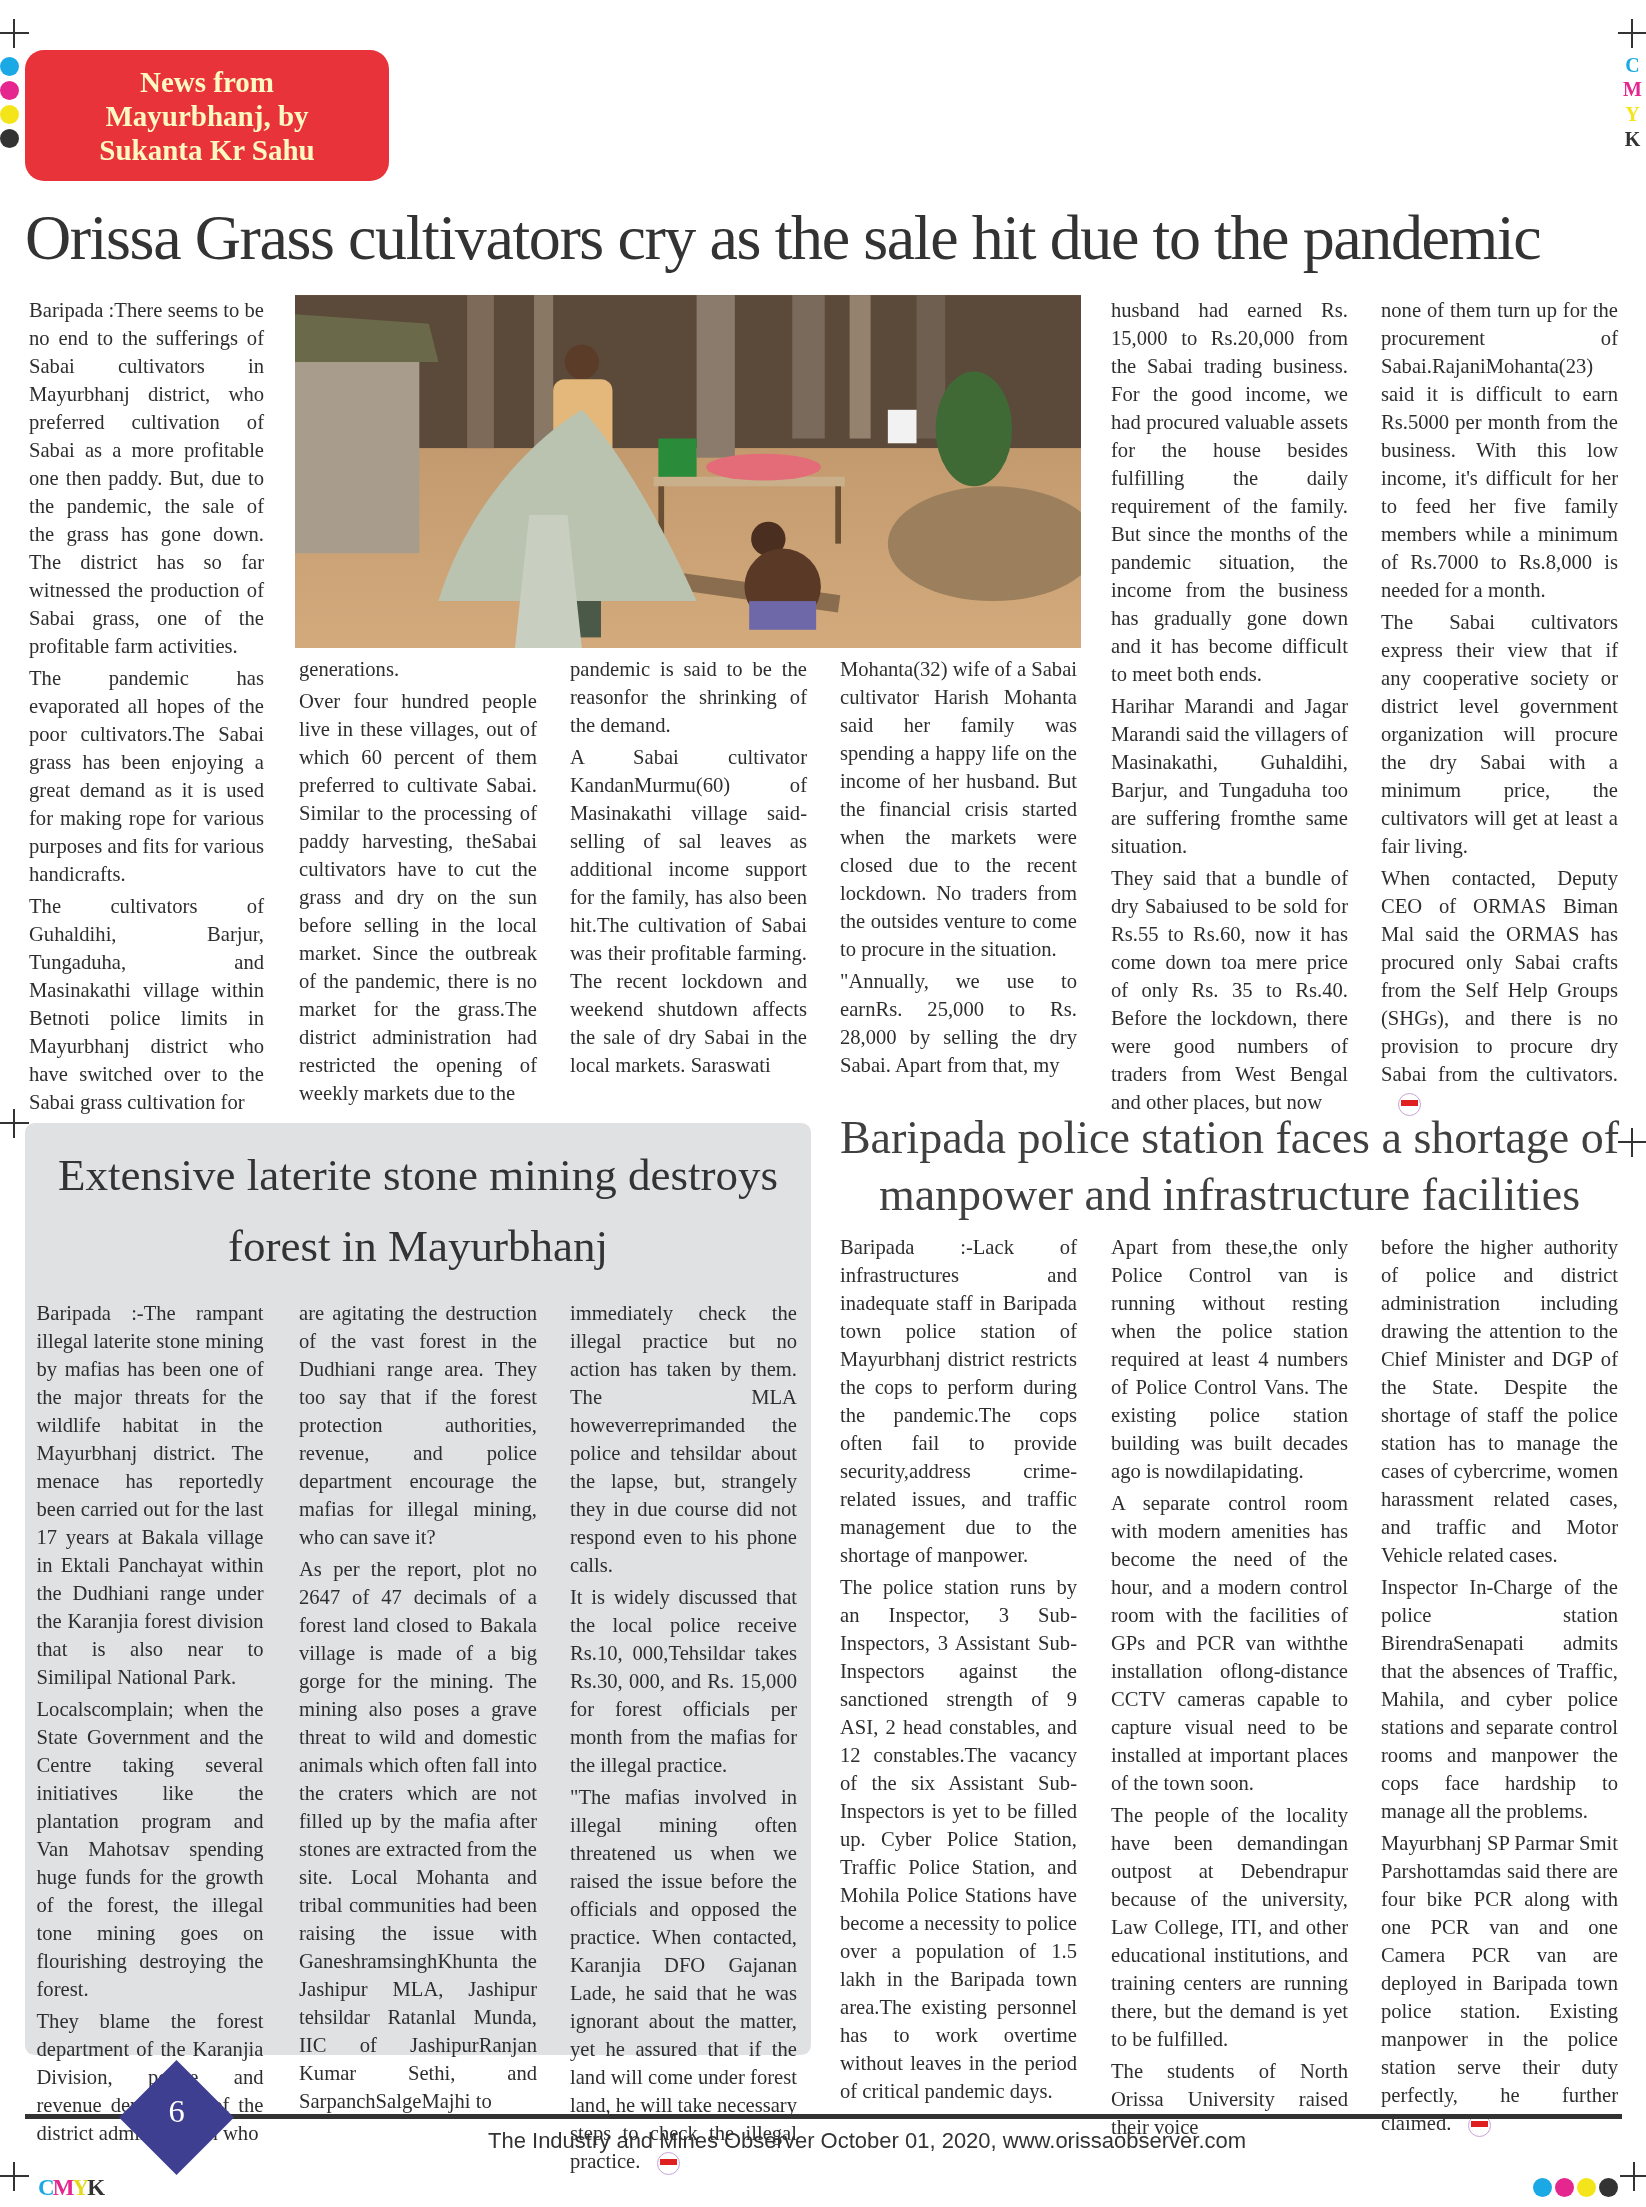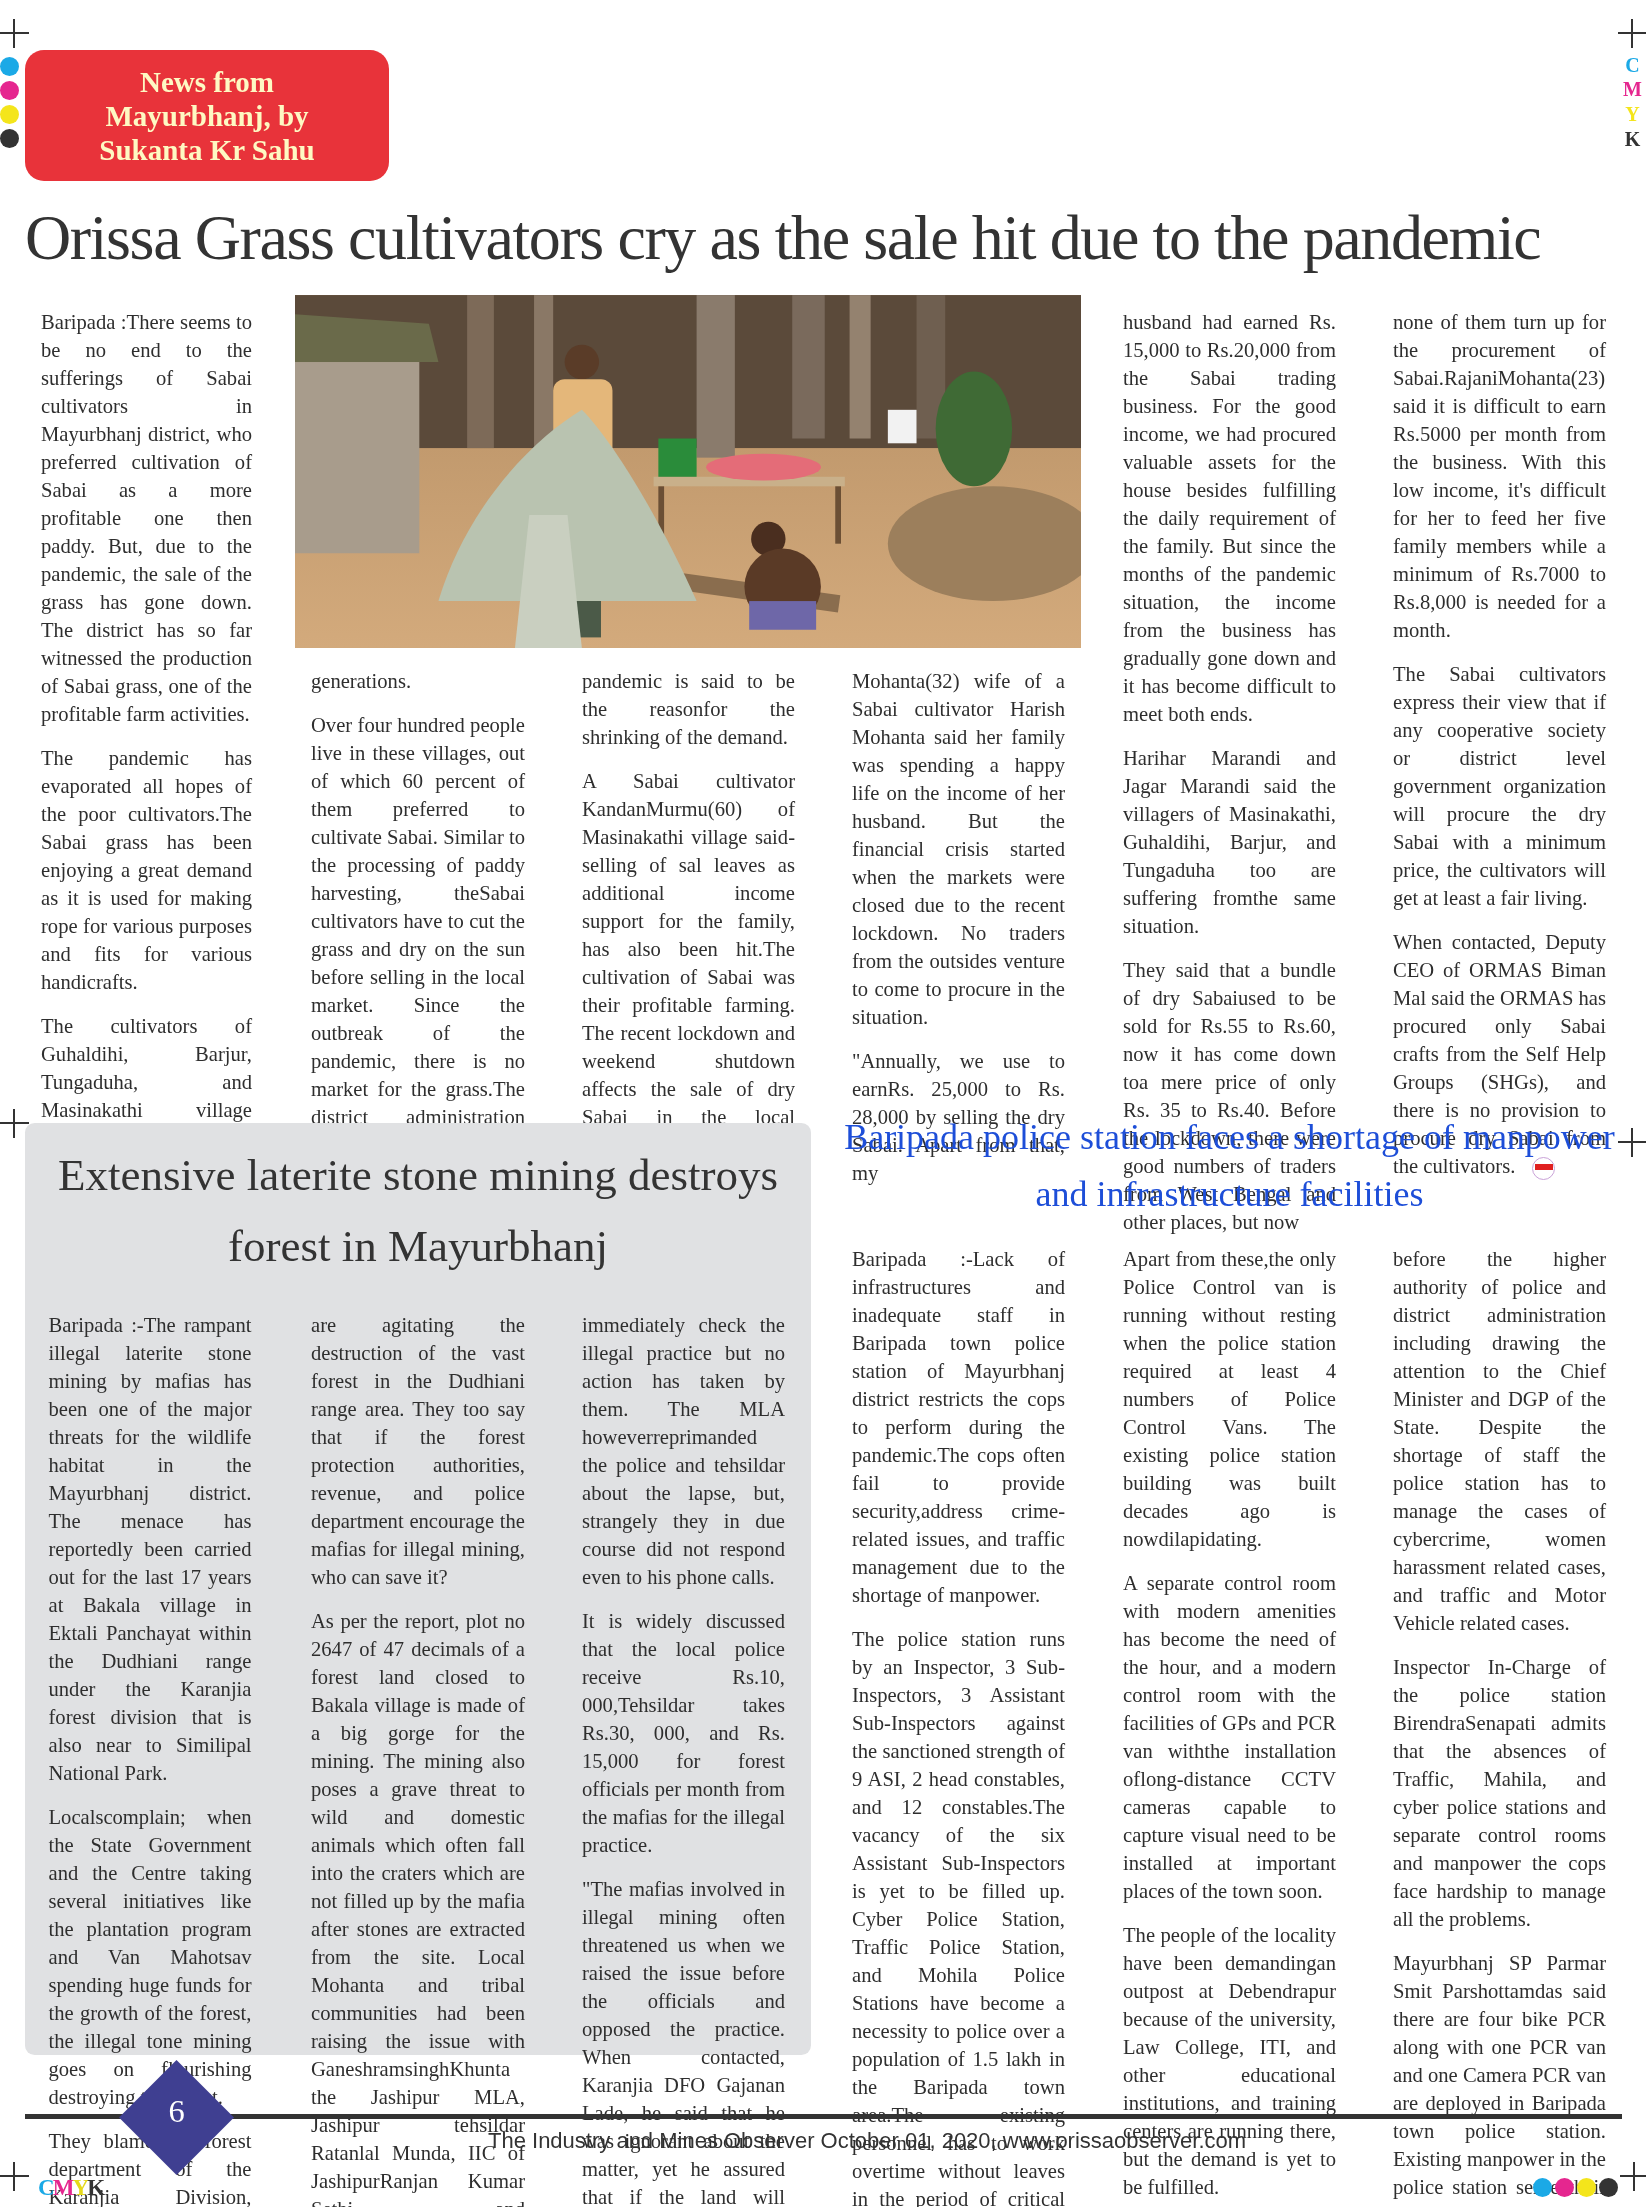--- a/index.html
+++ b/index.html
@@ -5,25 +5,25 @@
   html, body { margin:0; padding:0; background:#ffffff; }
   body { width:1647px; height:2207px; position:relative; overflow:hidden; font-family:"Liberation Serif", "DejaVu Serif", serif; color:#2b2b2b; }
   .crop { position:absolute; width:29px; height:29px; }
   .crop::before { content:""; position:absolute; left:0; top:13.4px; width:29px; height:1.4px; background:#333; }
   .crop::after { content:""; position:absolute; left:13.4px; top:0; width:1.4px; height:29px; background:#333; }
   .dot { position:absolute; width:19px; height:19px; border-radius:50%; }
   .cmyk-letter { position:absolute; font-family:"Liberation Serif", serif; font-weight:bold; font-size:20px; width:19px; text-align:center; }
   .kicker { position:absolute; left:25px; top:50px; width:364px; height:131px; background:#e8333a; border-radius:19px; color:#fef9c3; font-family:"Liberation Serif", serif; font-weight:bold; font-size:29px; line-height:34px; text-align:center; display:flex; flex-direction:column; justify-content:center; }
   .headline-main { position:absolute; left:25px; top:197px; width:1606px; font-family:"Liberation Serif", serif; font-size:64px; line-height:82px; color:#333; letter-spacing:-1.4px; white-space:nowrap; }
   .col { position:absolute; font-family:"Liberation Serif", serif; font-size:20.6px; line-height:28px; text-align:justify; color:#2e2e2e; }
-  .col p { margin:16px; text-indent:0; }
+  .col p { margin:4px; text-indent:0; }
   .photo { position:absolute; left:295px; top:295px; width:786px; height:353px; overflow:hidden; background:#c9a47c; }
   .gray-box { position:absolute; left:25px; top:1123px; width:786px; height:932px; background:#e0e1e3; border-radius:9.6px; }
   .headline-lat { position:absolute; left:25px; top:1140px; width:786px; text-align:center; font-family:"Liberation Serif", serif; font-size:45px; line-height:71px; color:#333; }
-  .headline-pol { position:absolute; left:824px; top:1109px; width:811px; text-align:center; font-family:"Liberation Serif", serif; font-size:36px; line-height:57px; color:#1d4ed8; }
+  .headline-pol { position:absolute; left:824px; top:1109px; width:811px; text-align:center; font-family:"Liberation Serif", serif; font-size:46px; line-height:57px; color:#404040; }
   .imo { display:inline-block; width:21px; height:21px; border-radius:50%; border:1.9px solid #c9a2d8; background:#fff; position:relative; vertical-align:middle; margin-left:17px; }
   .imo::after { content:""; position:absolute; left:1.9px; right:1.9px; top:6.7px; height:5.7px; background:#e02020; }
   .footer-rule { position:absolute; left:25px; top:2114px; width:1597px; height:4.8px; background:#333; }
   .diamond { position:absolute; left:119px; top:2060px; width:115px; height:115px; }
   .page-num { position:absolute; left:119px; top:2093px; width:115px; text-align:center; font-family:"Liberation Serif", serif; font-size:32.5px; color:#fff; }
   .footer-text { position:absolute; left:488px; top:2128px; font-family:"Liberation Sans", "DejaVu Sans", sans-serif; font-size:22px; color:#333; white-space:nowrap; }
   .cmyk-small { position:absolute; left:38px; top:2175px; font-family:"Liberation Serif", serif; font-weight:bold; font-size:23px; letter-spacing:-1.9px; }
 </style>
 </head>
 <body>

